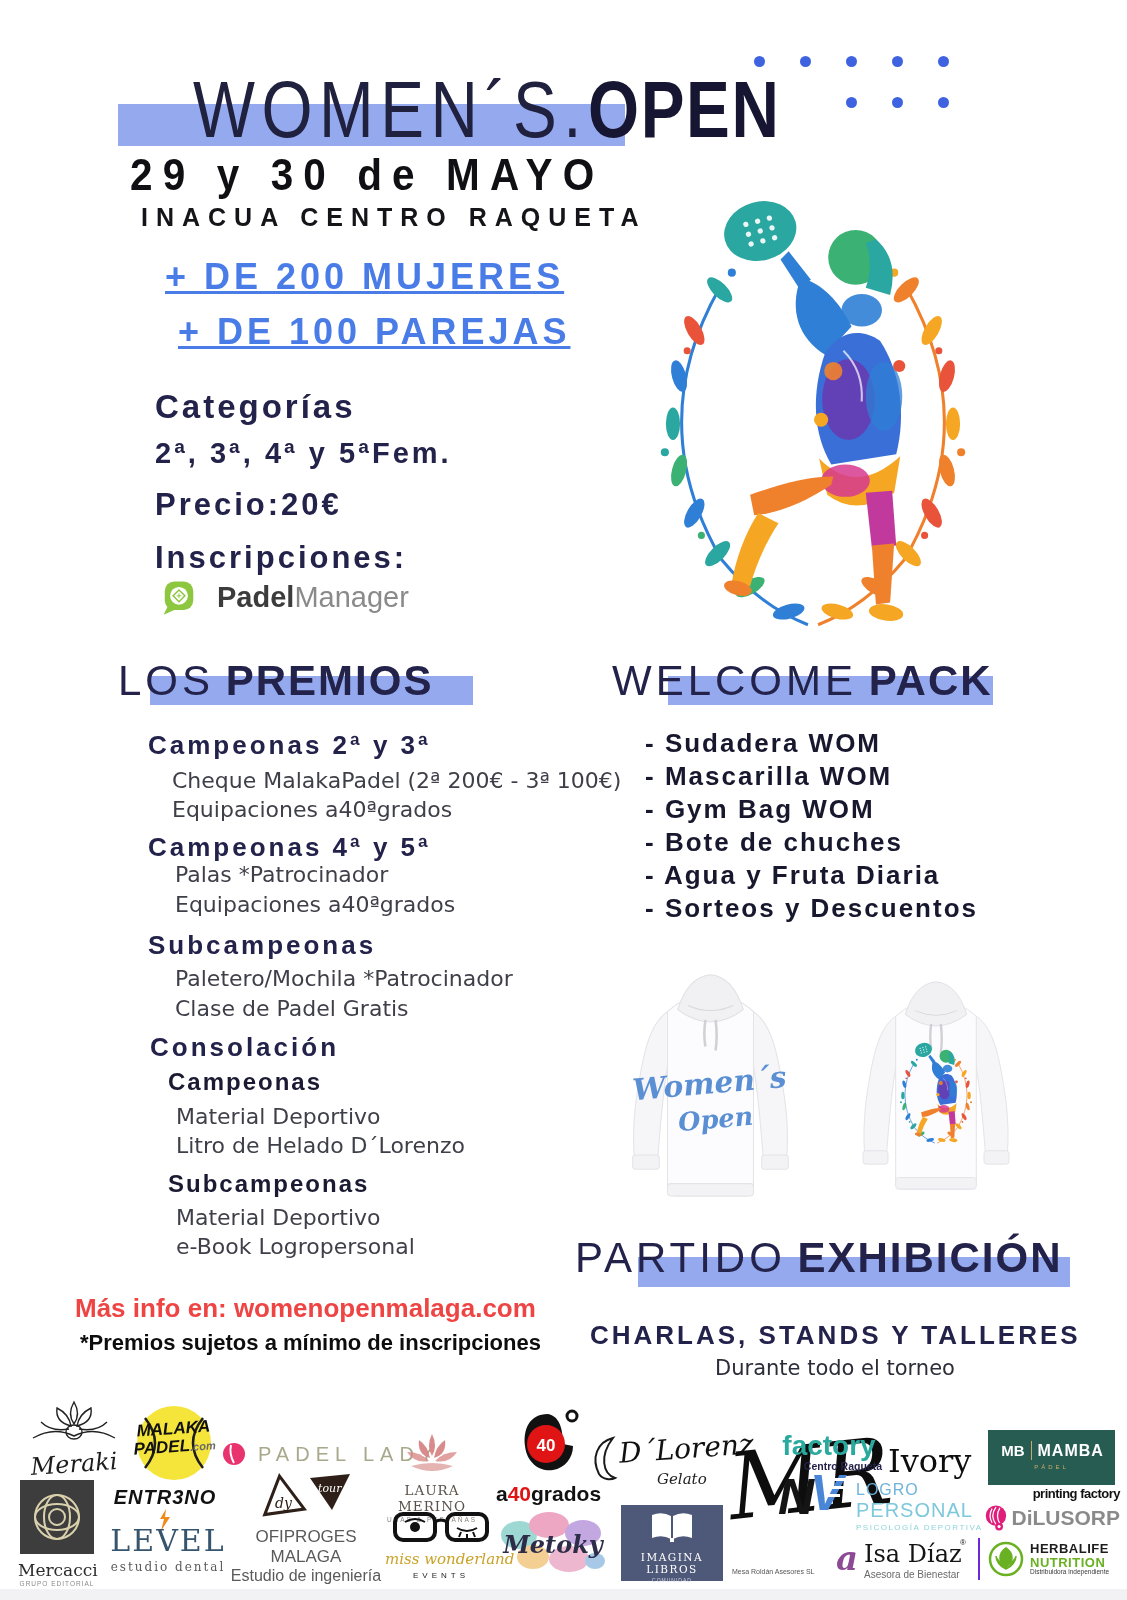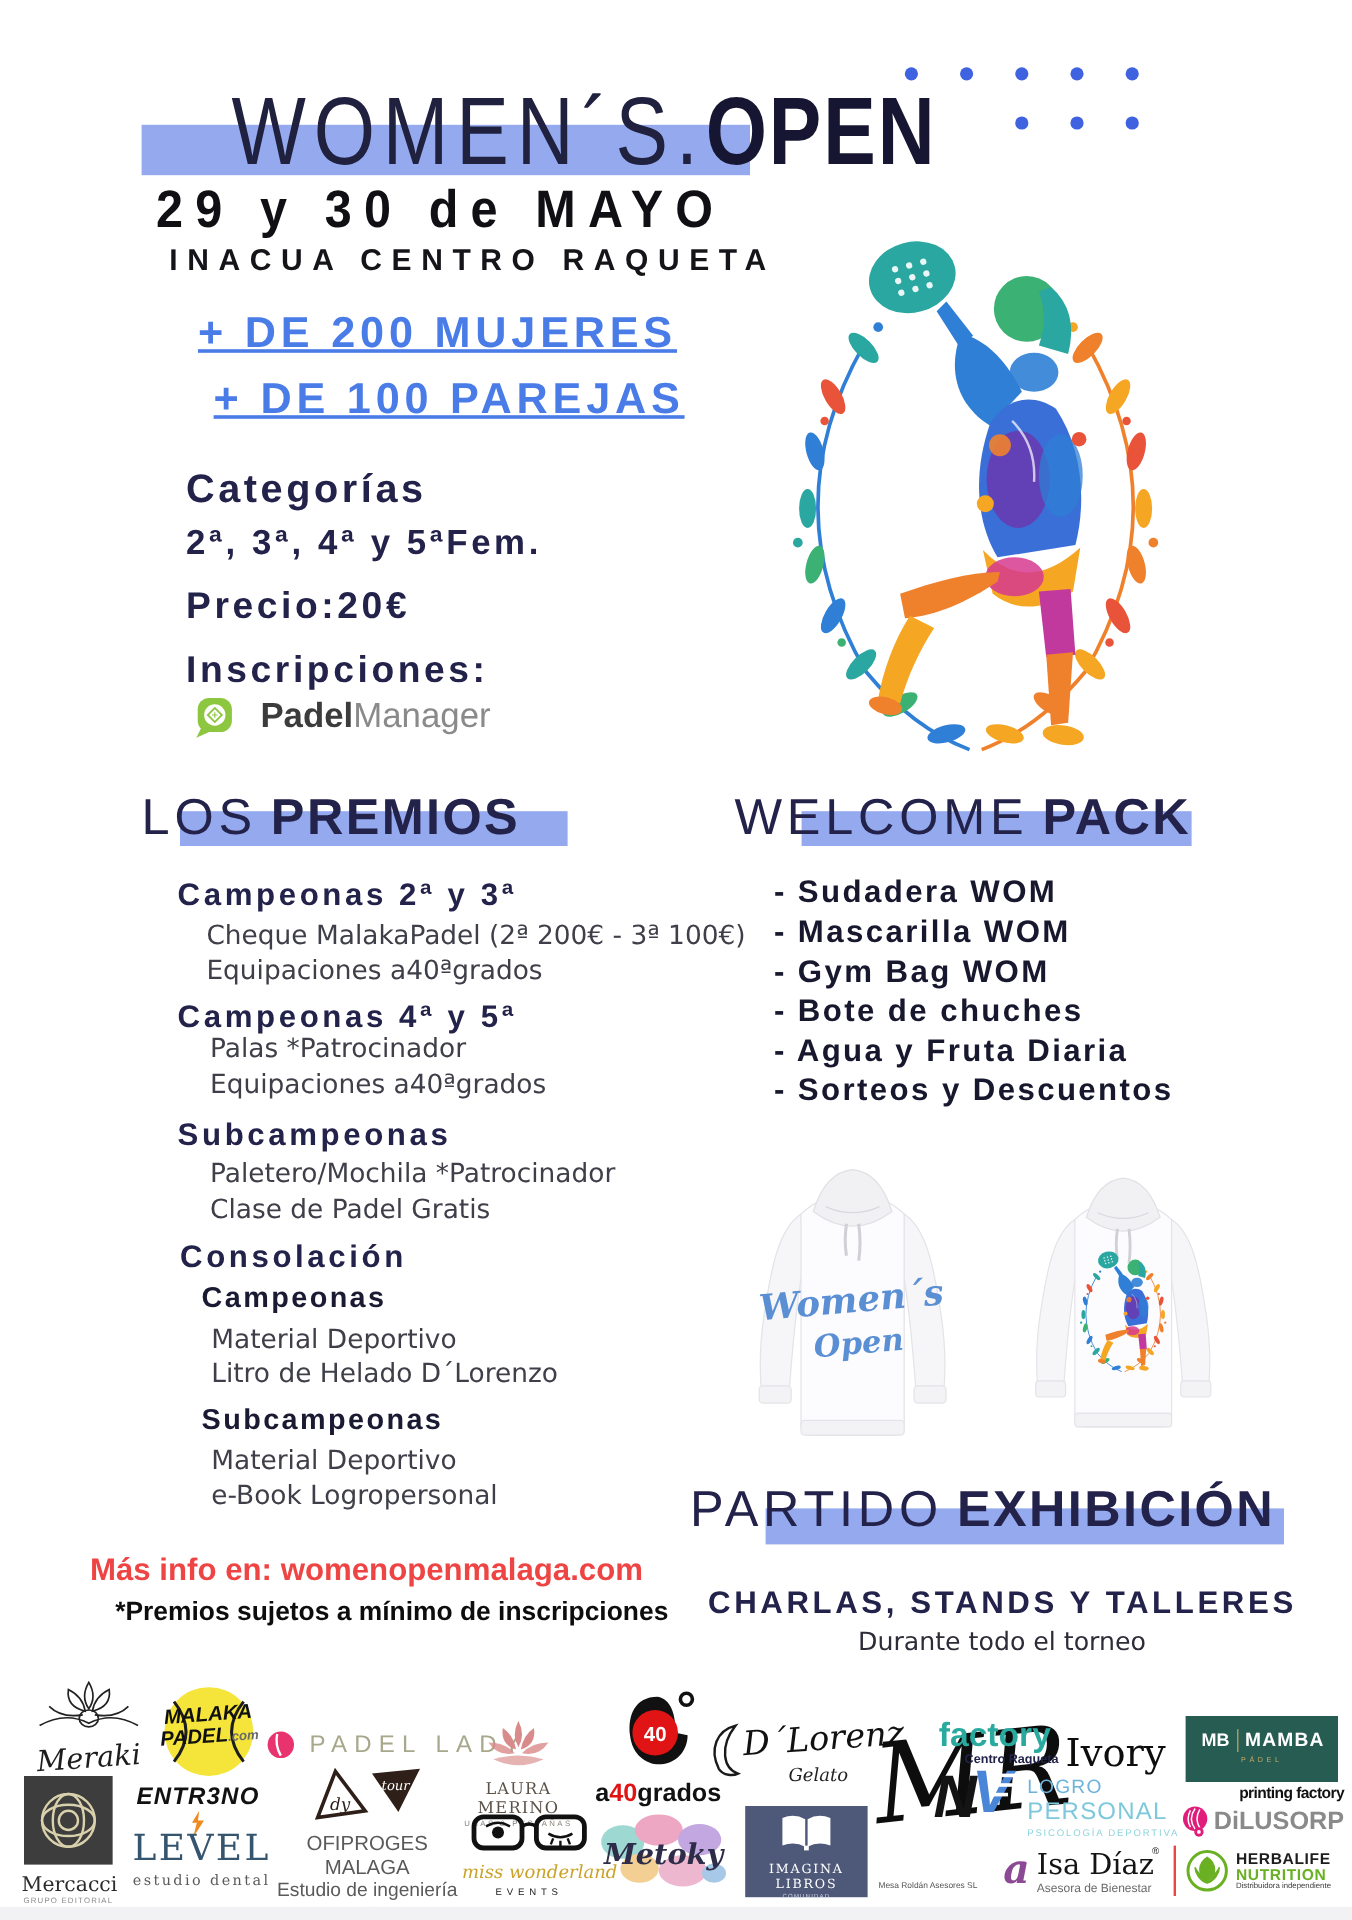--- a/index.html
+++ b/index.html
@@ -179,21 +179,21 @@
 
   <div class="abs prize-title" style="left:150px;top:1032px">Consolación</div>
   <div class="abs prize-sub" style="left:168px;top:1068px">Campeonas</div>
   <div class="abs prize-item" style="left:176px;top:1104px">Material Deportivo</div>
   <div class="abs prize-item" style="left:176px;top:1133px">Litro de Helado D´Lorenzo</div>
   <div class="abs prize-sub" style="left:168px;top:1170px">Subcampeonas</div>
   <div class="abs prize-item" style="left:176px;top:1205px">Material Deportivo</div>
   <div class="abs prize-item" style="left:176px;top:1234px">e-Book Logropersonal</div>
 
   <div class="abs" style="left:75px;top:1293px;font-size:26px;font-weight:700;color:#ef4444">Más info en: womenopenmalaga.com</div>
-  <div class="abs" style="left:96px;top:1330px;font-size:22px;font-weight:700;color:#0d0d0d">*Premios sujetos a mínimo de inscripciones</div>
+  <div class="abs" style="left:80px;top:1330px;font-size:22px;font-weight:700;color:#0d0d0d">*Premios sujetos a mínimo de inscripciones</div>
 
   <div class="abs bar" style="left:668px;top:676px;width:325px;height:29px"></div>
   <div class="abs z1 sec-head" style="left:612px;top:660px">
     <span class="thin">WELCOME</span> <span class="bold">PACK</span>
   </div>
   <div class="abs wp-item" style="left:645px;top:728px">- Sudadera WOM</div>
   <div class="abs wp-item" style="left:645px;top:761px">- Mascarilla WOM</div>
   <div class="abs wp-item" style="left:645px;top:794px">- Gym Bag WOM</div>
   <div class="abs wp-item" style="left:645px;top:827px">- Bote de chuches</div>
   <div class="abs wp-item" style="left:645px;top:860px">- Agua y Fruta Diaria</div>
@@ -415,21 +415,21 @@
     </div>
   </div>
 
   <div class="abs" style="left:836px;top:1536px;width:132px">
     <span class="script" style="position:absolute;left:0;top:2px;font-size:34px;color:#8b4a93;font-weight:700">a</span>
     <span class="serif" style="position:absolute;left:28px;top:4px;font-size:24px;color:#141414;white-space:nowrap">Isa Díaz</span>
     <span style="position:absolute;left:124px;top:2px;font-size:8px;color:#141414">®</span>
     <div style="position:absolute;left:28px;top:33px;font-size:10px;color:#6a6a6a;white-space:nowrap">Asesora de Bienestar</div>
   </div>
 
-  <div class="abs" style="left:978px;top:1538px;display:flex;align-items:center;gap:6px;border-left:2px solid #ef4444;padding-left:8px;height:42px">
+  <div class="abs" style="left:978px;top:1538px;display:flex;align-items:center;gap:6px;border-left:2px solid #6d28d9;padding-left:8px;height:42px">
     <svg width="36" height="36" viewBox="0 0 36 36">
       <circle cx="18" cy="18" r="16" fill="none" stroke="#6ab023" stroke-width="2.5"></circle>
       <path d="M18,28 C10,22 10,12 18,7 C26,12 26,22 18,28 Z M18,28 C12,26 8,20 8,15 M18,28 C24,26 28,20 28,15" fill="#6ab023" stroke="#6ab023" stroke-width="1.5"></path>
     </svg>
     <div style="line-height:1.05">
       <div style="font-size:13px;font-weight:700;color:#1d1d1d;letter-spacing:0.5px">HERBALIFE</div>
       <div style="font-size:13px;font-weight:700;color:#6ab023;letter-spacing:0.5px">NUTRITION</div>
       <div style="font-size:6.5px;color:#3a3a3a">Distribuidora independiente</div>
     </div>
   </div>

